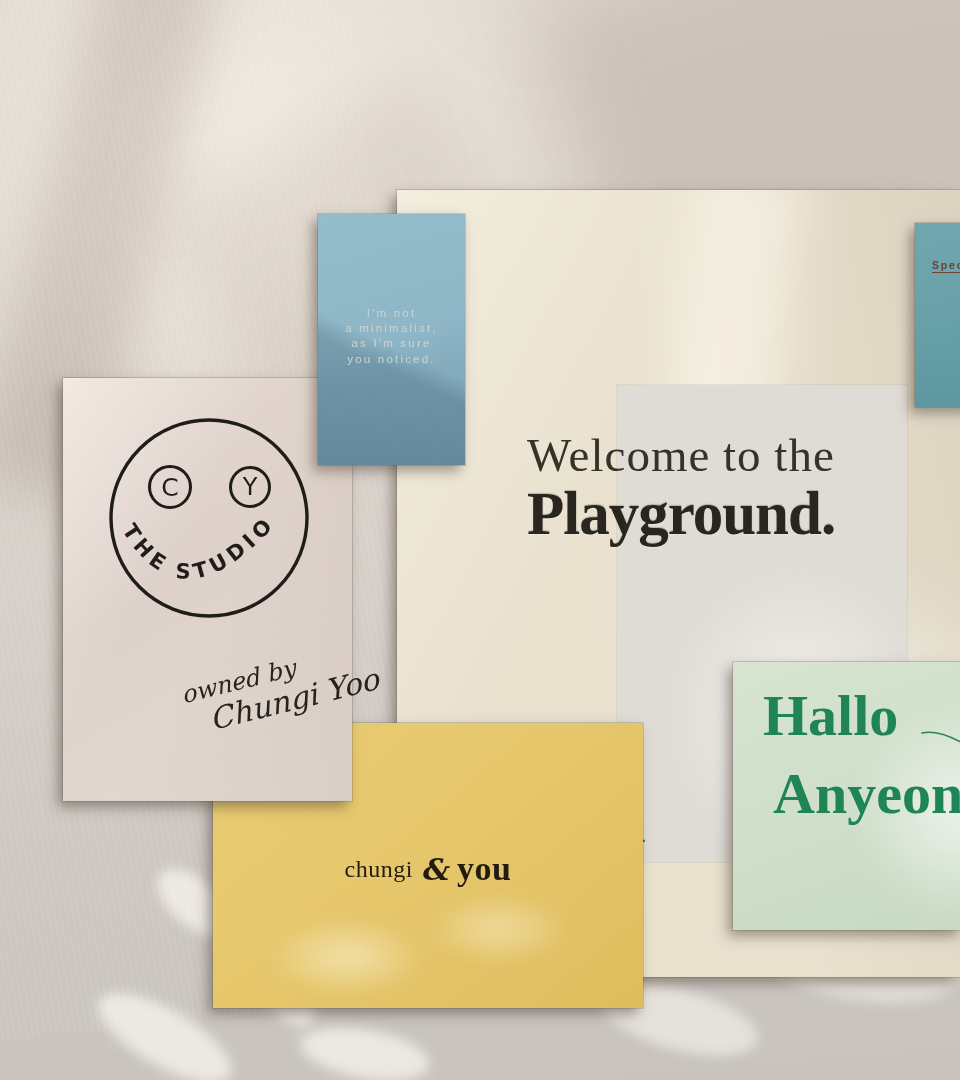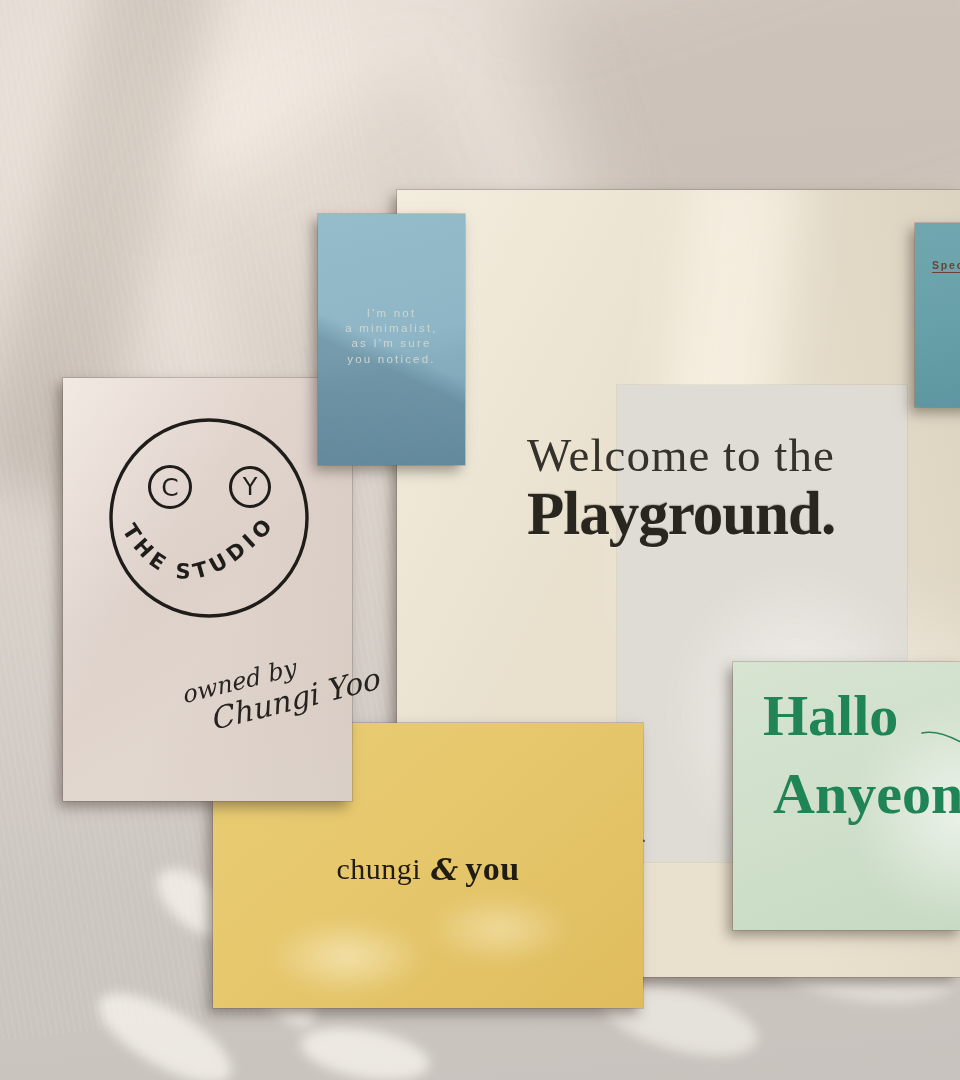--- a/index.html
+++ b/index.html
@@ -88,21 +88,21 @@
 
   
   .yellow-card{left:213px;top:723px;width:430px;height:285px;
     background:linear-gradient(140deg,#e9cd74 0%,#e6c76c 45%,#dfbd5e 100%);overflow:hidden;}
   .yellow-card .dapple{position:absolute;left:20px;top:150px;width:380px;height:140px;
     background:radial-gradient(closest-side at 30% 60%,rgba(255,248,224,.55),rgba(255,248,224,0) 70%),
                radial-gradient(closest-side at 70% 40%,rgba(255,248,224,.45),rgba(255,248,224,0) 65%);
     filter:blur(8px);}
   .yellow-card .brand{position:absolute;left:0;top:118px;width:100%;height:56px;
     display:flex;align-items:center;justify-content:center;color:#211c12;white-space:nowrap;}
-  .brand .w1{font-family:"Liberation Serif",serif;font-size:30px;font-weight:400;letter-spacing:.5px;}
+  .brand .w1{font-family:"Liberation Serif",serif;font-size:24px;font-weight:400;letter-spacing:.5px;}
   .brand .amp{font-family:"DejaVu Serif",serif;font-size:30px;font-weight:700;font-style:italic;margin:0 7px 0 10px;}
   .brand .w2{font-family:Liberation Serif, serif;font-size:34px;font-weight:700;letter-spacing:.5px;}
 
   
   .green-card{left:733px;top:662px;width:230px;height:268px;
     background:linear-gradient(160deg,#d6e4d0 0%,#cfdfca 55%,#c8dac3 100%);overflow:hidden;}
   .green-card .glow{position:absolute;left:120px;top:40px;width:220px;height:220px;
     background:radial-gradient(closest-side,rgba(255,255,255,.65),rgba(255,255,255,0));filter:blur(14px);}
   .green-card .greet{position:absolute;font-family:"Liberation Serif",serif;font-weight:700;
     font-size:58px;line-height:64px;color:#1f8456;white-space:nowrap;}

